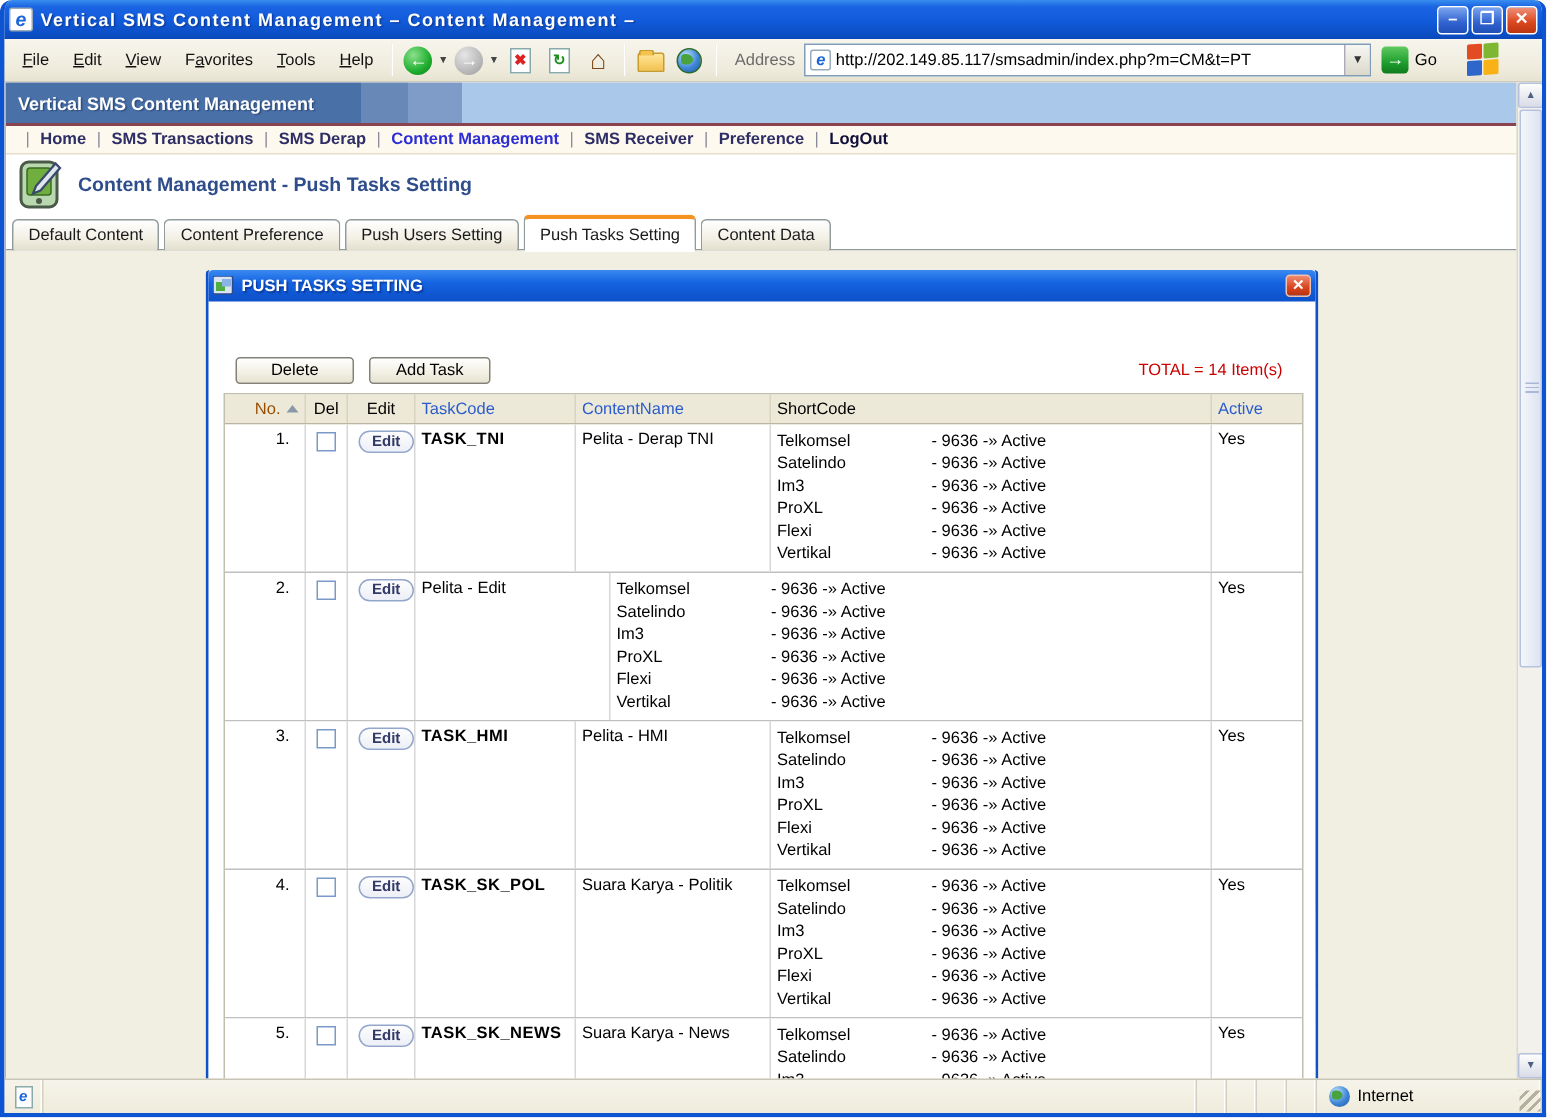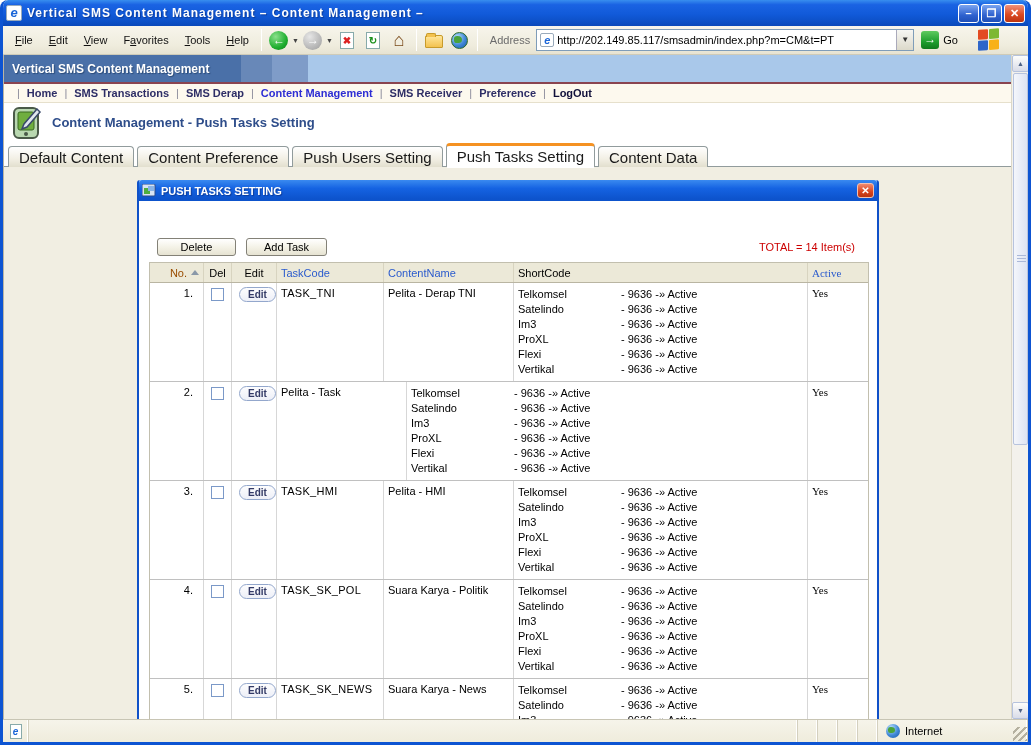--- a/index.html
+++ b/index.html
@@ -83,21 +83,21 @@
   .navlink.logout { color:#10103a; }
 
   .pageheader { height:40px; position:relative; }
   .ph-icon { position:absolute; left:7px; top:2px; }
   .ph-title { position:absolute; left:48px; top:12px; font-weight:bold; font-size:13px; color:#2e4d8a; }
 
   .tabsrow { height:24px; display:flex; align-items:flex-end; padding-left:4px; position:relative; }
   .tabsrow:after { content:""; position:absolute; left:0; right:0; bottom:0; height:1px; background:#919b9c; }
   .tab { height:21px; margin-right:3px; padding:0 10px; display:flex; align-items:center;
     background:linear-gradient(#ffffff,#f2efe4 60%,#e2dfce); border:1px solid #919b9c; border-bottom:none;
-    border-radius:4px 4px 0 0; font-size:15px; color:#1a1a1a; position:relative; z-index:1; }
+    border-radius:4px 4px 0 0; font-size:11px; color:#1a1a1a; position:relative; z-index:1; }
   .tab.active { height:24px; background:#fff; border-top:3px solid #f59222; z-index:3; padding-top:0; }
   .tab.active:after { content:""; position:absolute; left:0; right:0; bottom:-1px; height:2px; background:#fff; }
 
   .workspace { flex:1; position:relative; background:#f1eee2; overflow:hidden; }
 
   
   .dialog { position:absolute; left:133px; top:13px; width:742px; height:620px;
     border-left:2px solid #1051c8; border-right:2px solid #1051c8; background:#fff;
     border-radius:3px 3px 0 0; }
   .dlg-title { height:21px; background:linear-gradient(180deg,#3a8af0 0%,#1563e2 40%,#0d53cc 90%);
@@ -120,31 +120,31 @@
   .tasktable { margin:6px 0 0 0; border:1px solid #c2bfae; width:720px; }
   .thead { display:flex; height:20px; background:#ece9d8; border-bottom:1px solid #b9b5a2; }
   .thead .hc { display:flex; align-items:center; border-right:1px solid #d8d4c0; padding:0 4px; }
   .hc.c-no { justify-content:flex-end; color:#994c00; }
   .sortarrow { width:0; height:0; border-left:4px solid transparent; border-right:4px solid transparent;
     border-bottom:5px solid #8a98a8; margin-left:4px; }
   .hc.c-del,.hc.c-edit { justify-content:center; color:#000; }
   .hc.c-task,.hc.c-cont,.hc.c-act { color:#2b5bcd; }
   .hc.c-short { color:#000; }
   .c-no{width:54px}.c-del{width:28px}.c-edit{width:45px}.c-task{width:107px}
-  .c-cont{width:130px}.c-short{flex:1}.c-act{width:60px; border-right:none !important;font-family:Liberation Serif, serif;}
+  .c-cont{width:130px}.c-short{flex:1}.c-act{width:60px; border-right:none !important;}
 
   .trow { display:flex; border-bottom:1px solid #c0c0c0; background:#fff; min-height:95px; }
   .trow .tc { border-right:1px solid #d7d7d7; padding:4px; }
   .tc.c-no { text-align:right; padding-right:10px; }
   .tc.c-del { display:flex; justify-content:center; }
   .cb { width:13px; height:13px; background:#fff; border:1px solid #7b99c8; margin-top:1px; }
   .editbtn { display:inline-block; border:1px solid #93a7cc; border-radius:8px; padding:0 8px;
     background:linear-gradient(#fdfdfe,#edeff7); color:#333a66; font-weight:bold; font-size:10px;
     line-height:13px; margin-left:3px; }
-  .tc.c-task { font-weight:normal; letter-spacing:0.3px; }
+  .tc.c-task { font-weight:bold; letter-spacing:0.3px; }
   .opline { display:flex; line-height:15px; }
   .opname { width:103px; }
 
   
   .scrollbar { width:17px; background:#f3f1ec; border-left:1px solid #dcd8c8; position:relative; }
   .sb-btn { position:absolute; left:0; width:17px; height:17px; border:1px solid #b5c2dd; border-radius:2px;
     background:linear-gradient(#fdfdfb,#d9dcE8); color:#4d6185; font-size:7px; text-align:center; line-height:15px; }
   .sb-up { top:0; } .sb-down { bottom:0; }
   .sb-thumb { position:absolute; left:1px; top:18px; width:15px; height:372px; border:1px solid #b7c3de;
     border-radius:2px; background:linear-gradient(90deg,#f4f6fb,#dde3f2); }
@@ -349,21 +349,21 @@
                       </div>
                     </div>
                     <div class="tc c-act">Yes</div>
                   </div>
                   <div class="trow">
                     <div class="tc c-no">2.</div>
                     <div class="tc c-del">
                       <span class="cb"></span>
                     </div>
                     <div class="tc c-edit"><span class="editbtn">Edit</span></div>
-                    <div class="tc c-cont">Pelita - Task</div>
+                    <div class="tc c-cont">Pelita - Edit</div>
                     <div class="tc c-short">
                       <div class="opline">
                         <span class="opname">Telkomsel</span>
                         <span>- 9636 -» Active</span>
                       </div>
                       <div class="opline">
                         <span class="opname">Satelindo</span>
                         <span>- 9636 -» Active</span>
                       </div>
                       <div class="opline">

